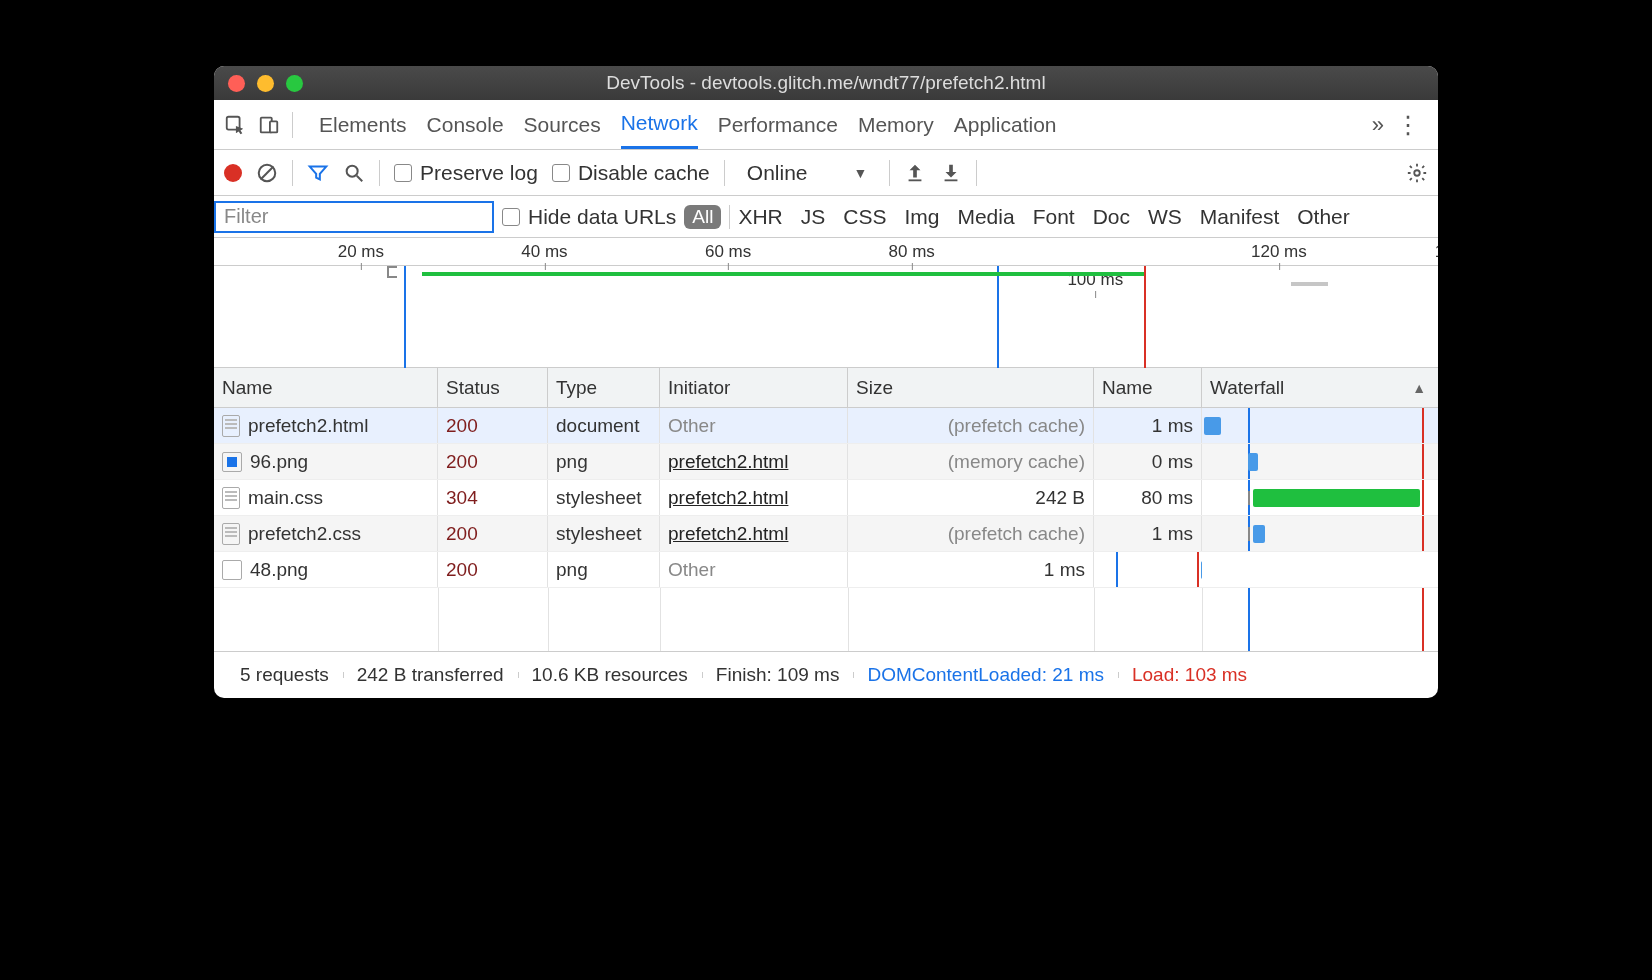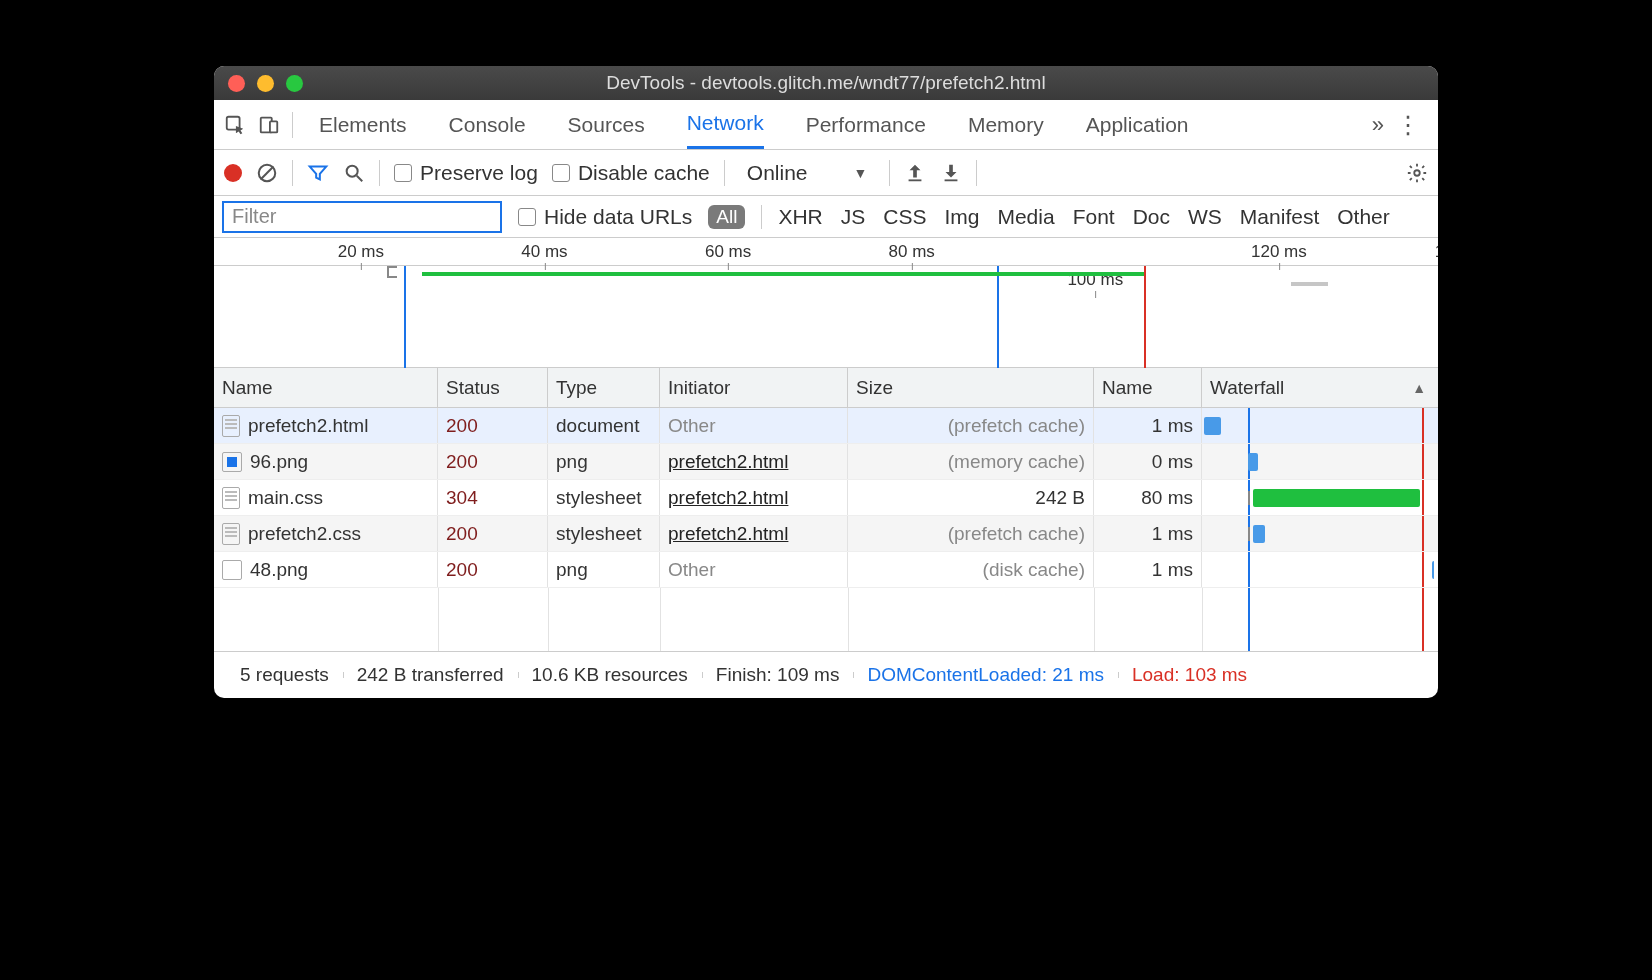--- a/index.html
+++ b/index.html
@@ -44,21 +44,21 @@
 
   .tabs-row {
     height: 50px;
     border-bottom: 1px solid #ccc;
     display: flex;
     align-items: center;
     padding: 0 10px;
     gap: 8px;
   }
   .tabs-left { display:flex; align-items:center; gap: 12px; margin-right: 18px; }
-  .tabs { display:flex; gap: 42px; align-items:center; height:100%; flex:1; }
+  .tabs { display:flex; gap: 20px; align-items:center; height:100%; flex:1; }
   .tab { color: #555; height:100%; display:flex; align-items:center; cursor:pointer; }
   .tab.active { color:#1a73e8; border-bottom: 3px solid #1a73e8; }
   .overflow-chevrons { font-size: 22px; color:#555; letter-spacing:-4px; margin-left: 8px; }
   .kebab { font-size: 24px; color:#555; padding: 0 8px; }
 
   .toolbar {
     height: 46px;
     border-bottom: 1px solid #ccc;
     display:flex;
     align-items:center;
@@ -74,22 +74,22 @@
   .chk .box { width:18px; height:18px; border:1.5px solid #888; border-radius:3px; }
   .select-like { display:flex; align-items:center; gap:46px; color:#333; padding:0 8px; }
   .select-like .caret { font-size:14px; color:#555; }
   .gear { margin-left:auto; }
 
   .filterbar {
     height: 42px;
     border-bottom: 1px solid #ccc;
     display:flex;
     align-items:center;
-    gap: 16px;
-    padding: 0 8px;
+    gap: 8px;
+    padding: 0 0;
   }
   .filter-input {
     width: 280px; height:32px; border:2px solid #1a73e8;
     font-size:20px; padding:0 8px; color:#888;
     display:flex; align-items:center;
   }
   .pill {
     background:#7a7a7a; color:#fff; border-radius:6px; padding:1px 8px; font-size:19px;
   }
   .ftype { color:#333; cursor:pointer; }
@@ -422,21 +422,20 @@
           <span class="img-icon">
             <span class="sq empty"></span>
           </span>
           <span>48.png</span>
         </div>
         <div class="status">200</div>
         <div>png</div>
         <div>
           <span class="muted-link">Other</span>
         </div>
-        <div class="size-col">(disk cache)</div>
         <div class="time-col">1 ms</div>
         <div class="wf-cell">
           <div class="wf-line blue" style="left: 20%;"></div>
           <div class="wf-line red" style="left: 95%;"></div>
           <div class="wf-bar blue" style="left: 99%; width: 4%;"></div>
         </div>
       </div>
     </div>
 
   <div class="table-filler" id="filler">

